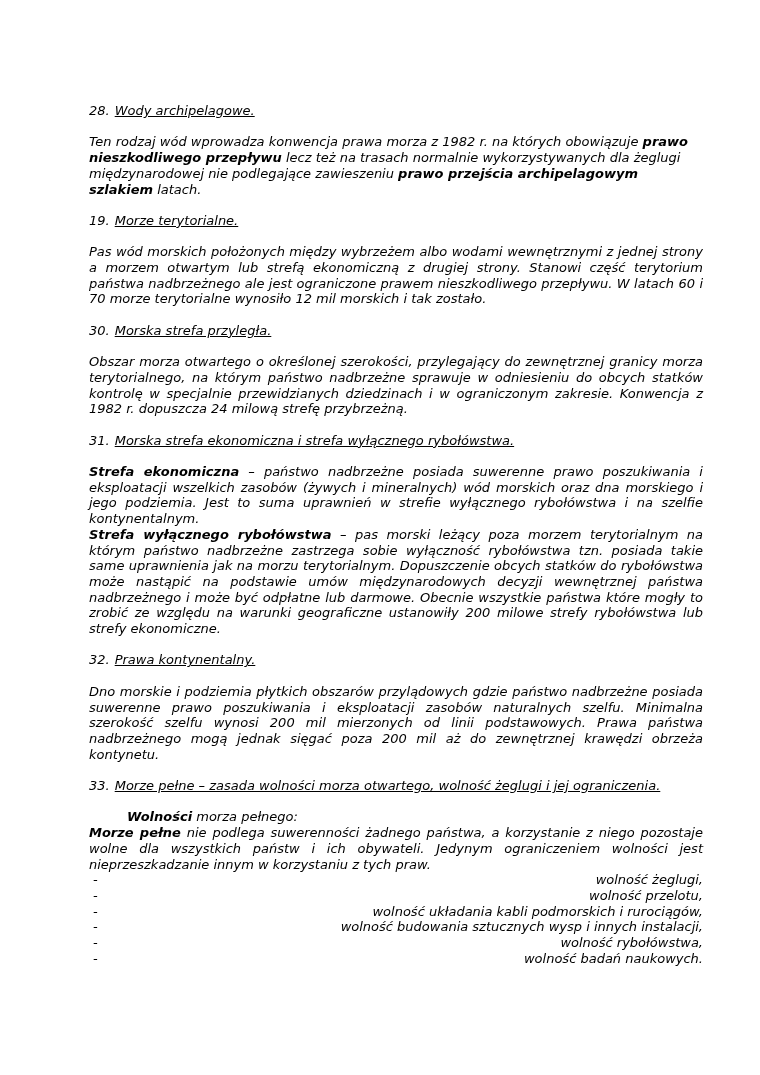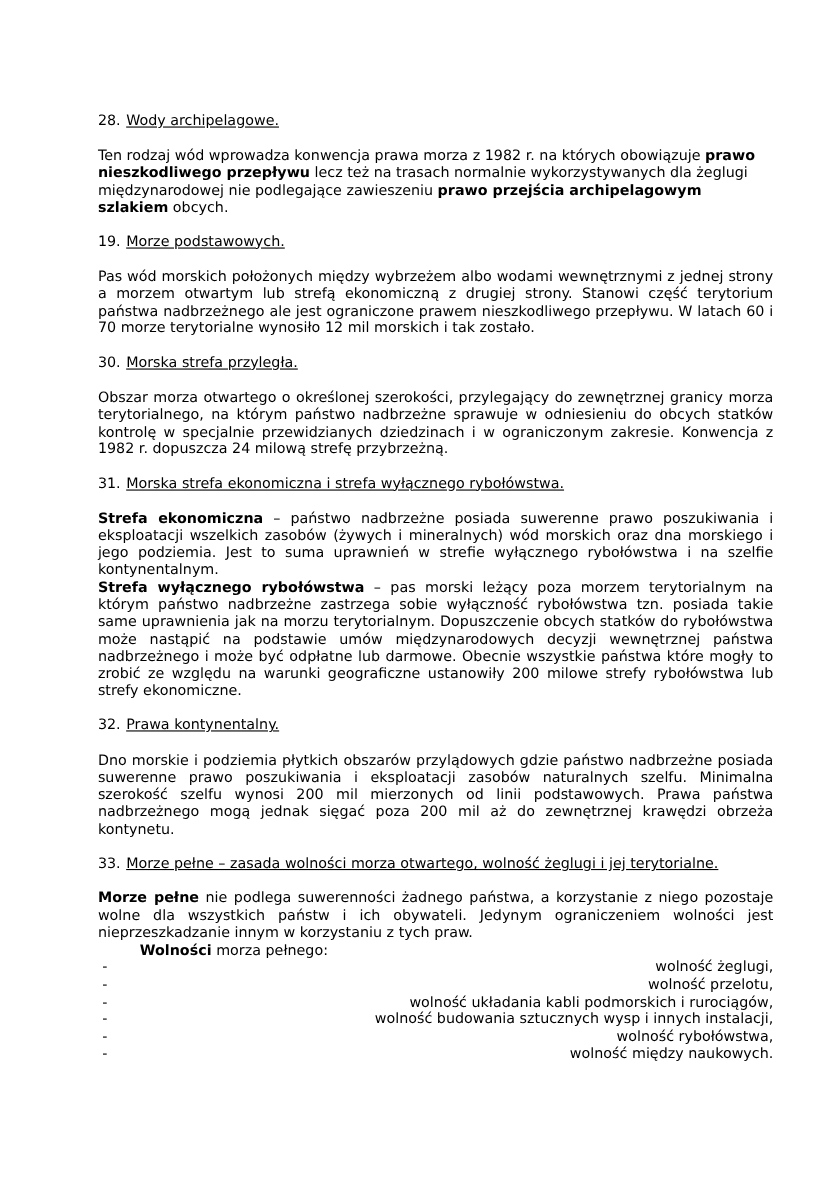--- a/index.html
+++ b/index.html
@@ -16,62 +16,62 @@
     line-height: 15.7px;
   }
   .page {
     box-sizing: border-box;
     width: 760px;
     height: 1075px;
     padding: 103px 57px 20px 89px;
     overflow: hidden;
     background: #ffffff;
   }
-  .section { margin: 0 0 15.7px 0; }
+  .section { margin: 0 0 15.7px 0; font-style: italic; }
   .heading { margin: 0 0 15.7px 0; white-space: nowrap; }
   .num { margin-right: 5px; }
   .title { text-decoration: underline; }
   .para { margin: 0; text-align: justify; }
   .para.left { text-align: left; }
   .para.indent { padding-left: 38px; text-align: left; }
   .b { font-weight: bold; }
   .li { display: flex; }
   .marker { flex: 0 0 24px; box-sizing: border-box; padding-left: 4px; }
   .litext { flex: 1; text-align: right; }
 </style>
 </head>
 <body>
 
 <div class="page">
   <div id="doc-body">
       <div class="section">
         <div class="heading"><span class="num">28.</span><span class="title">Wody archipelagowe.</span></div>
-        <div class="para left"><span>Ten rodzaj wód wprowadza konwencja prawa morza z 1982 r. na których obowiązuje </span><span class="b">prawo nieszkodliwego przepływu</span><span> lecz też na trasach normalnie wykorzystywanych dla żeglugi międzynarodowej nie podlegające zawieszeniu </span><span class="b">prawo przejścia archipelagowym szlakiem</span><span> obcych.</span></div>
+        <div class="para left"><span>Ten rodzaj wód wprowadza konwencja prawa morza z 1982 r. na których obowiązuje </span><span class="b">prawo nieszkodliwego przepływu</span><span> lecz też na trasach normalnie wykorzystywanych dla żeglugi międzynarodowej nie podlegające zawieszeniu </span><span class="b">prawo przejścia archipelagowym szlakiem</span><span> latach.</span></div>
       </div>
       <div class="section">
-        <div class="heading"><span class="num">19.</span><span class="title">Morze podstawowych.</span></div>
+        <div class="heading"><span class="num">19.</span><span class="title">Morze terytorialne.</span></div>
         <div class="para"><span>Pas wód morskich położonych między wybrzeżem albo wodami wewnętrznymi z jednej strony a morzem otwartym lub strefą ekonomiczną z drugiej strony. Stanowi część terytorium państwa nadbrzeżnego ale jest ograniczone prawem nieszkodliwego przepływu. W latach 60 i 70 morze terytorialne wynosiło 12 mil morskich i tak zostało.</span></div>
       </div>
       <div class="section">
         <div class="heading"><span class="num">30.</span><span class="title">Morska strefa przyległa.</span></div>
         <div class="para"><span>Obszar morza otwartego o określonej szerokości, przylegający do zewnętrznej granicy morza terytorialnego, na którym państwo nadbrzeżne sprawuje w odniesieniu do obcych statków kontrolę w specjalnie przewidzianych dziedzinach i w ograniczonym zakresie. Konwencja z 1982 r. dopuszcza 24 milową strefę przybrzeżną.</span></div>
       </div>
       <div class="section">
         <div class="heading"><span class="num">31.</span><span class="title">Morska strefa ekonomiczna i strefa wyłącznego rybołówstwa.</span></div>
         <div class="para"><span class="b">Strefa ekonomiczna</span><span> – państwo nadbrzeżne posiada suwerenne prawo poszukiwania i eksploatacji wszelkich zasobów  (żywych i mineralnych) wód morskich oraz dna morskiego i jego podziemia. Jest to suma uprawnień w strefie wyłącznego rybołówstwa i na szelfie kontynentalnym.</span></div>
         <div class="para"><span class="b">Strefa wyłącznego rybołówstwa</span><span> – pas morski leżący poza morzem terytorialnym na którym państwo nadbrzeżne zastrzega sobie wyłączność rybołówstwa tzn. posiada takie same uprawnienia jak na morzu terytorialnym. Dopuszczenie obcych statków do rybołówstwa może nastąpić na podstawie umów międzynarodowych decyzji wewnętrznej państwa nadbrzeżnego i może być odpłatne lub darmowe. Obecnie wszystkie państwa które mogły to zrobić ze względu na warunki geograficzne ustanowiły 200 milowe strefy rybołówstwa lub strefy ekonomiczne.</span></div>
       </div>
       <div class="section">
         <div class="heading"><span class="num">32.</span><span class="title">Prawa kontynentalny.</span></div>
         <div class="para"><span>Dno morskie i podziemia płytkich obszarów przylądowych gdzie państwo nadbrzeżne posiada suwerenne prawo poszukiwania i eksploatacji zasobów naturalnych szelfu. Minimalna szerokość szelfu wynosi 200 mil mierzonych od linii podstawowych. Prawa państwa nadbrzeżnego mogą jednak sięgać poza 200 mil aż do zewnętrznej krawędzi obrzeża kontynetu.</span></div>
       </div>
       <div class="section">
-        <div class="heading"><span class="num">33.</span><span class="title">Morze pełne – zasada wolności morza otwartego, wolność żeglugi i jej terytorialne.</span></div>
+        <div class="heading"><span class="num">33.</span><span class="title">Morze pełne – zasada wolności morza otwartego, wolność żeglugi i jej ograniczenia.</span></div>
+        <div class="para left indent"><span class="b">Wolności</span><span> morza pełnego:</span></div>
         <div class="para"><span class="b">Morze pełne</span><span> nie podlega suwerenności żadnego państwa, a korzystanie z niego pozostaje wolne dla wszystkich państw i ich obywateli. Jedynym ograniczeniem wolności jest nieprzeszkadzanie innym w korzystaniu z tych praw.</span></div>
-        <div class="para left indent"><span class="b">Wolności</span><span> morza pełnego:</span></div>
         <div class="list">
           <div class="li">
             <span class="marker">-</span>
             <span class="litext">wolność żeglugi,</span>
           </div>
           <div class="li">
             <span class="marker">-</span>
             <span class="litext">wolność przelotu,</span>
           </div>
           <div class="li">
@@ -81,18 +81,18 @@
           <div class="li">
             <span class="marker">-</span>
             <span class="litext">wolność budowania sztucznych wysp i innych instalacji,</span>
           </div>
           <div class="li">
             <span class="marker">-</span>
             <span class="litext">wolność rybołówstwa,</span>
           </div>
           <div class="li">
             <span class="marker">-</span>
-            <span class="litext">wolność między naukowych.</span>
+            <span class="litext">wolność badań naukowych.</span>
           </div>
         </div>
       </div>
     </div>
 </div>
 
 </body></html>

